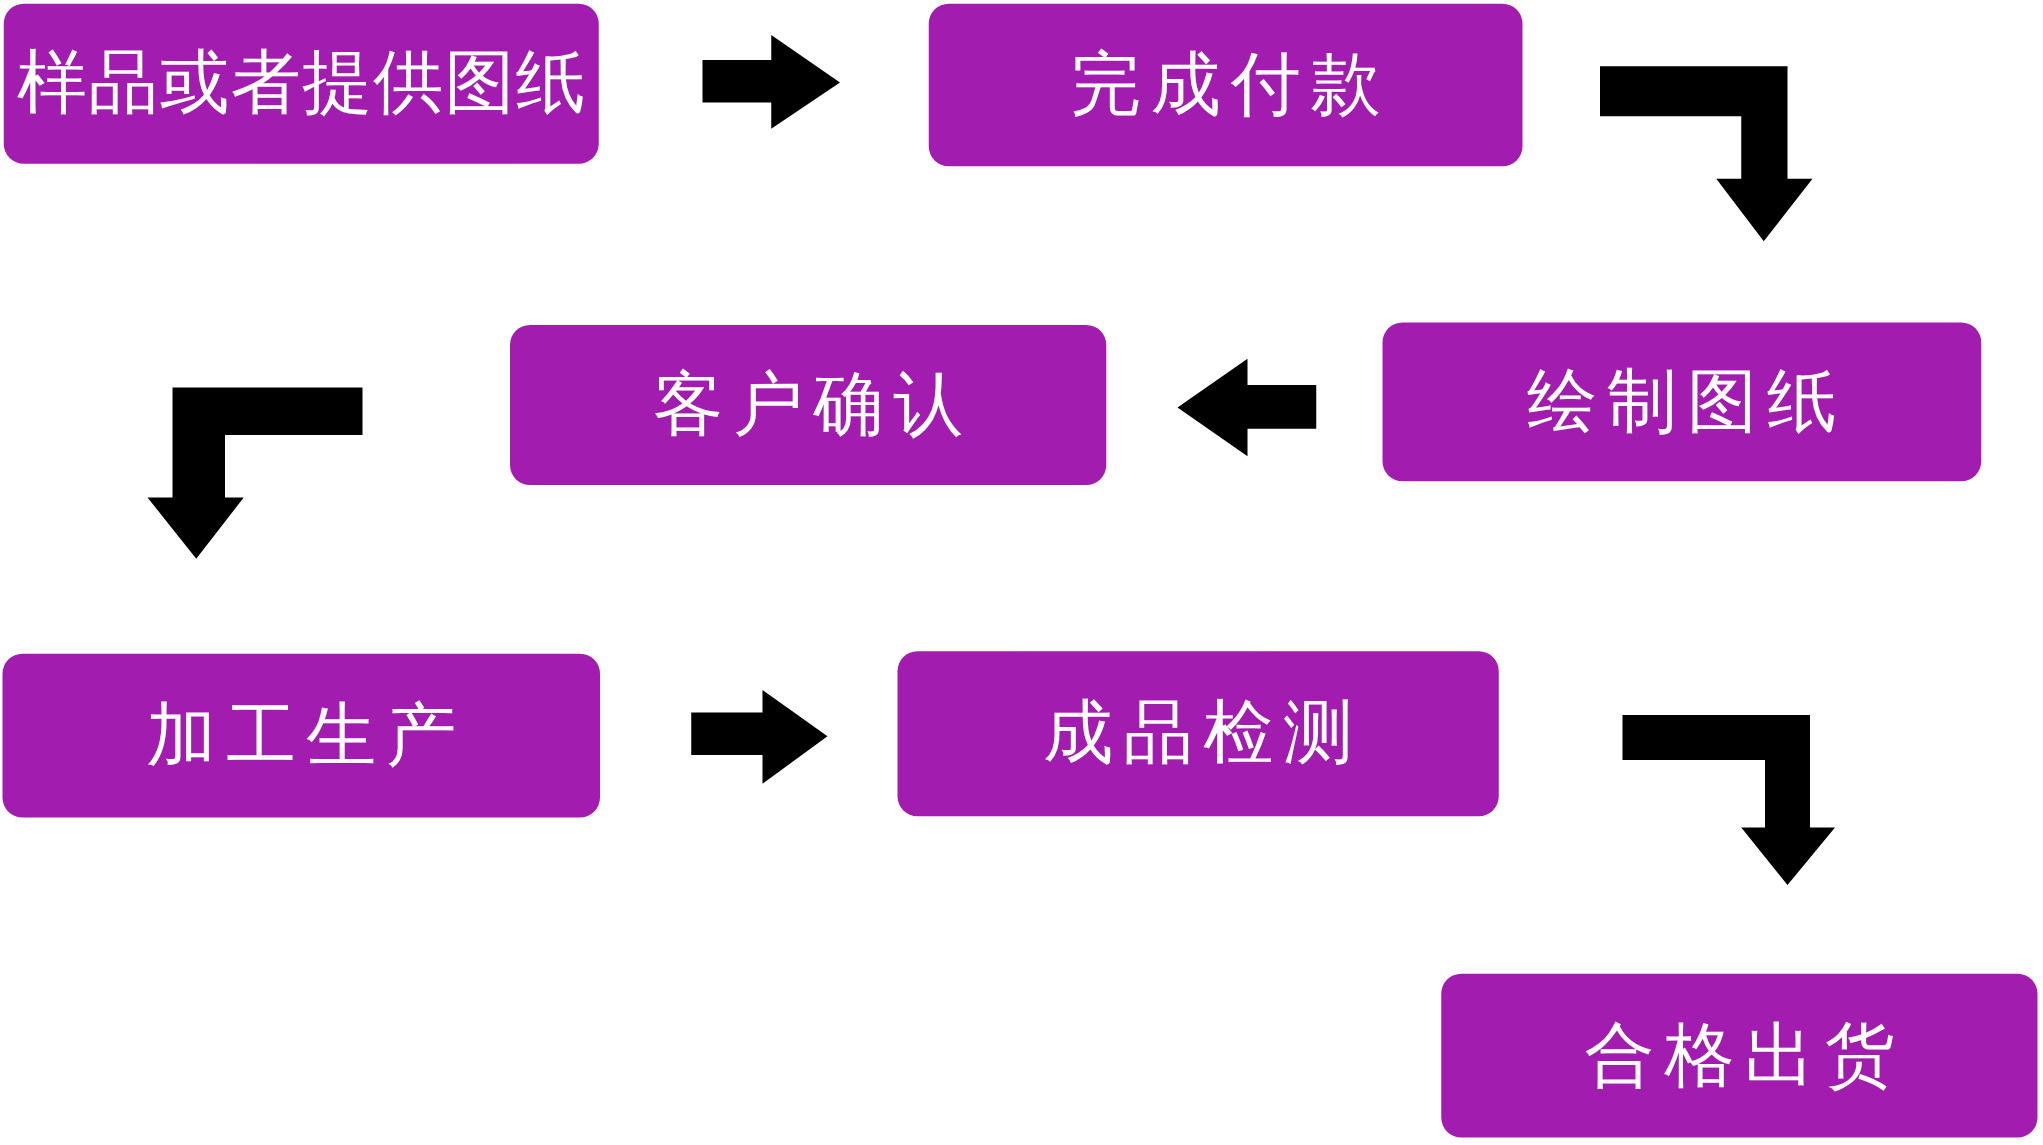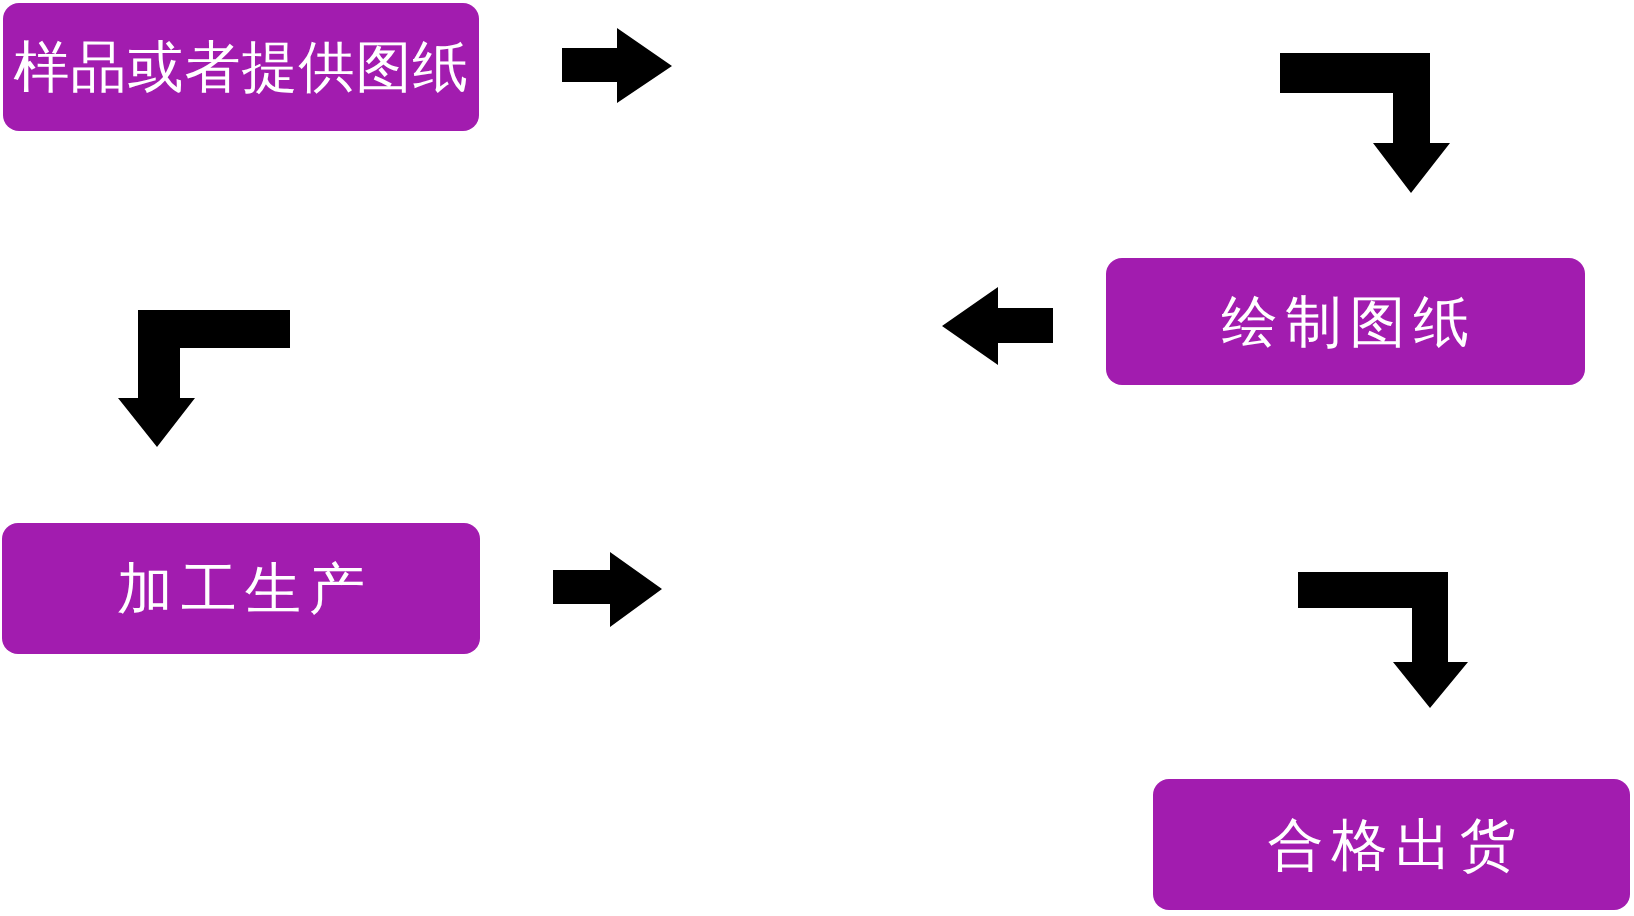--- a/index.html
+++ b/index.html
@@ -67,28 +67,37 @@
 
     <polygon fill="#000000" points="553,570 610,570 610,552 662,589 610,627 610,604 553,604"></polygon>
 
     <polygon fill="#000000" points="1298,572 1448,572 1448,662 1468,662 1430,708 1393,662 1412,662 1412,608 1298,608"></polygon>
   </svg>
 
   <div class="node long n-sample">
     <span>样品或者提供图纸</span>
   </div>
 
+  <div class="node n-payment">
+    <span>完成付款</span>
+  </div>
 
+  <div class="node n-confirm">
+    <span>客户确认</span>
+  </div>
 
   <div class="node n-production">
     <span>加工生产</span>
   </div>
 
   <div class="node n-drawing">
     <span>绘制图纸</span>
   </div>
 
+  <div class="node n-inspection">
+    <span>成品检测</span>
+  </div>
 
   <div class="node n-shipment">
     <span>合格出货</span>
   </div>
 
 </div>
 
 </body></html>

